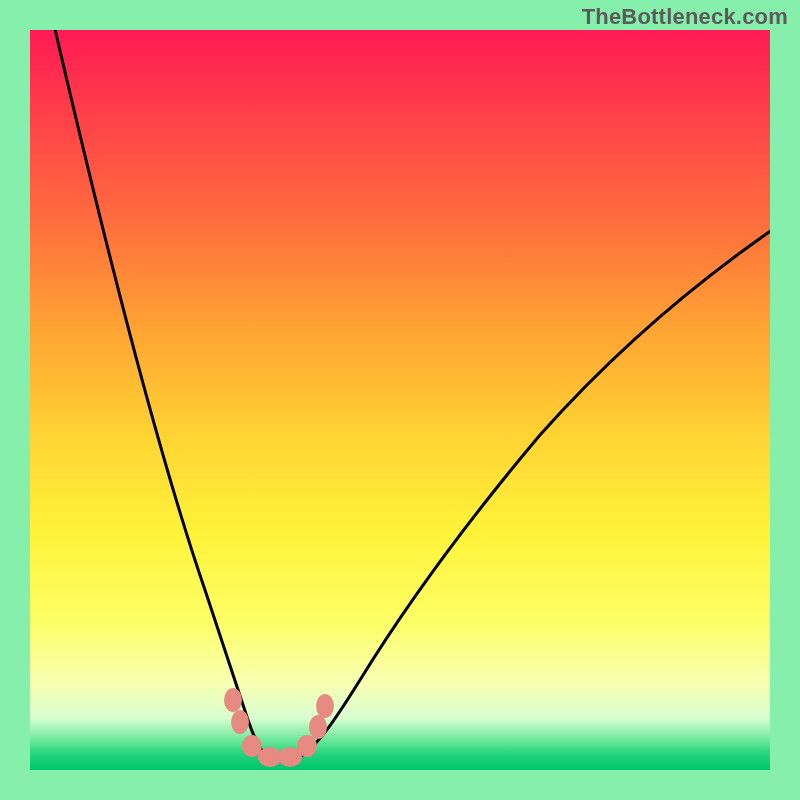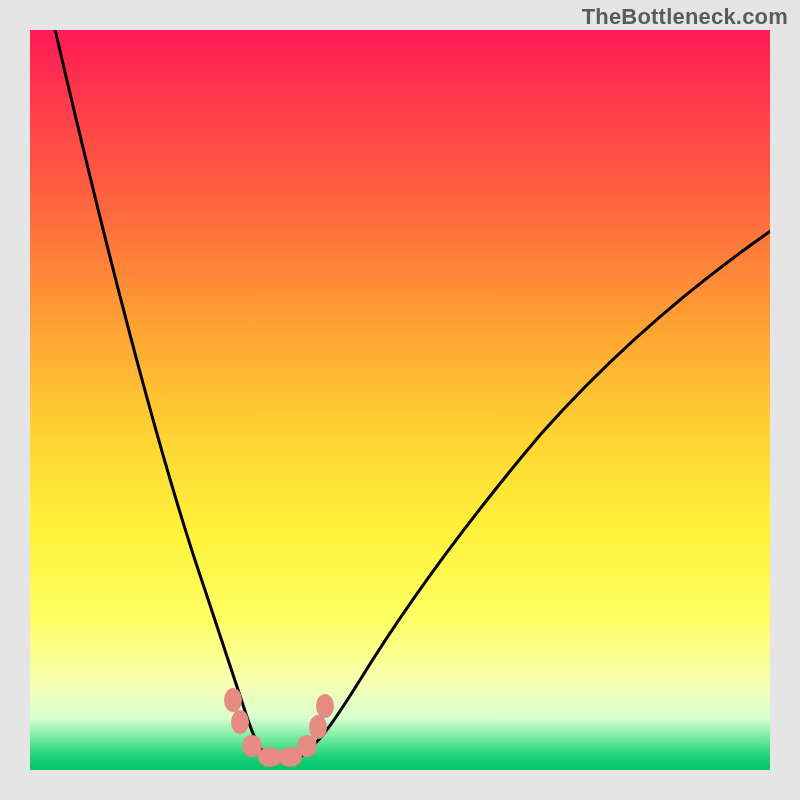--- a/index.html
+++ b/index.html
@@ -9,21 +9,21 @@
     height: 800px;
     background: #000;
     overflow: hidden;
   }
   .frame {
     position: absolute;
     top: 0;
     left: 0;
     width: 800px;
     height: 800px;
-    background: #e5e5e5;
+    background: #86efac;
     text-align: right;
   }
   .plot-area {
     position: absolute;
     top: 30px;
     left: 30px;
     width: 740px;
     height: 740px;
     background: linear-gradient(to bottom,
       #ff1a55 0%,

